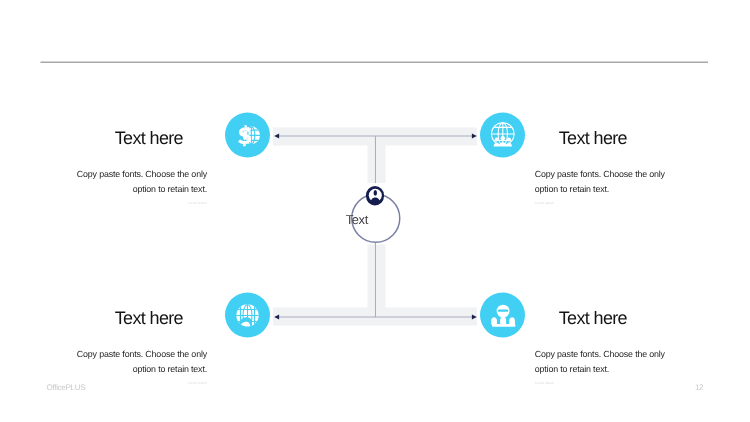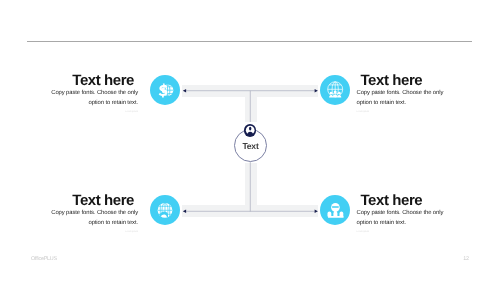--- a/index.html
+++ b/index.html
@@ -10,30 +10,30 @@
   .rule{position:absolute;left:27px;top:41px;width:445px;height:1px;background:#a8a8a8;}
 
   .band-h{position:absolute;background:#f1f2f3;}
   .band-v{position:absolute;background:#f1f2f3;}
   .conn-svg{position:absolute;left:0;top:0;width:500px;height:281px;overflow:visible;}
 
   .node{position:absolute;width:30px;height:30px;border-radius:50%;background:#42cff4;}
   .node svg{position:absolute;left:0;top:0;width:30px;height:30px;}
 
   .tb{position:absolute;width:87px;}
-  .tb .h{font-size:15px;font-weight:bold;color:#151515;line-height:9px;letter-spacing:-0.43px;margin:4px;}
+  .tb .h{font-size:12px;font-weight:normal;color:#151515;line-height:9px;letter-spacing:-0.43px;margin:16px;}
   .tb .p{font-size:5.9px;color:#242424;line-height:9.5px;margin:0;letter-spacing:-0.1px;}
   .tb .s{font-size:2.3px;color:#dcdcdc;line-height:3px;margin:0;letter-spacing:-0.05px;}
   .ta-r{text-align:right;}
   .ta-l{text-align:left;}
 
   .ring{position:absolute;border-radius:50%;border:0.7px solid #7b80a3;background:#fff;box-sizing:border-box;}
   .badge{position:absolute;border-radius:50%;background:#151d4e;}
   .badge svg{position:absolute;left:0;top:0;}
-  .center-text{position:absolute;font-size:8.6px;font-weight:bold;color:#3f3f3f;letter-spacing:-0.25px;text-align:center;line-height:9px;}
+  .center-text{position:absolute;font-size:8.6px;font-weight:normal;color:#3f3f3f;letter-spacing:-0.25px;line-height:9px;}
 
   .foot{position:absolute;font-size:5.4px;color:#c9c9c9;letter-spacing:-0.22px;line-height:5.4px;}
 </style>
 </head>
 <body>
 
 <div class="slide">
 
   <div class="rule"></div>
 

